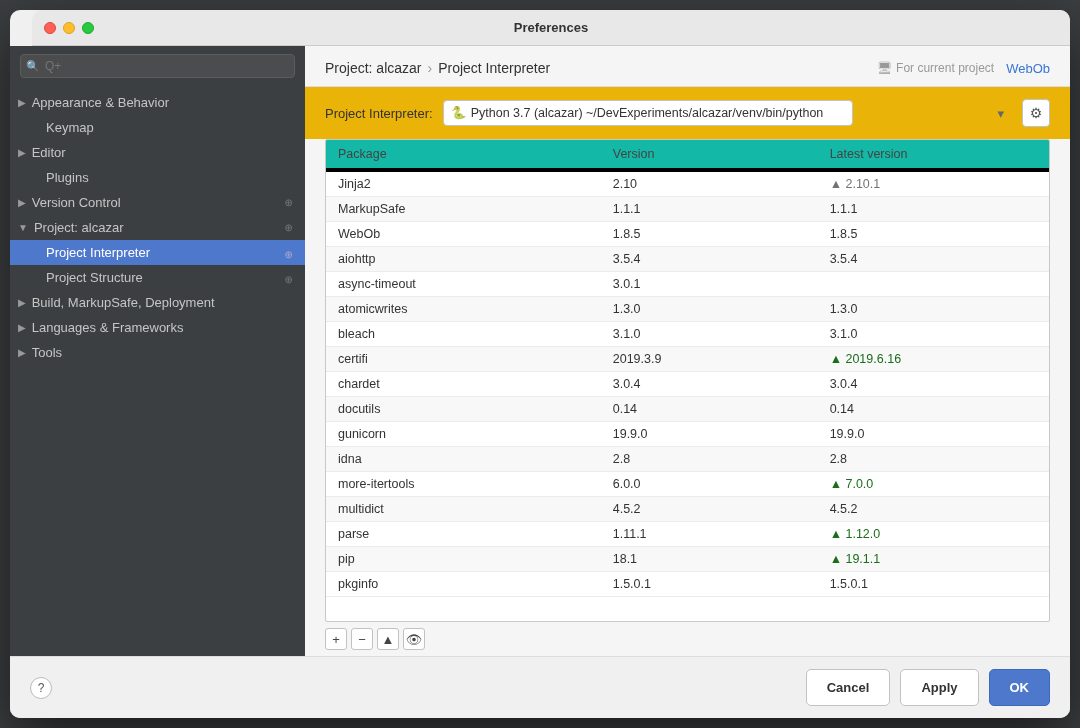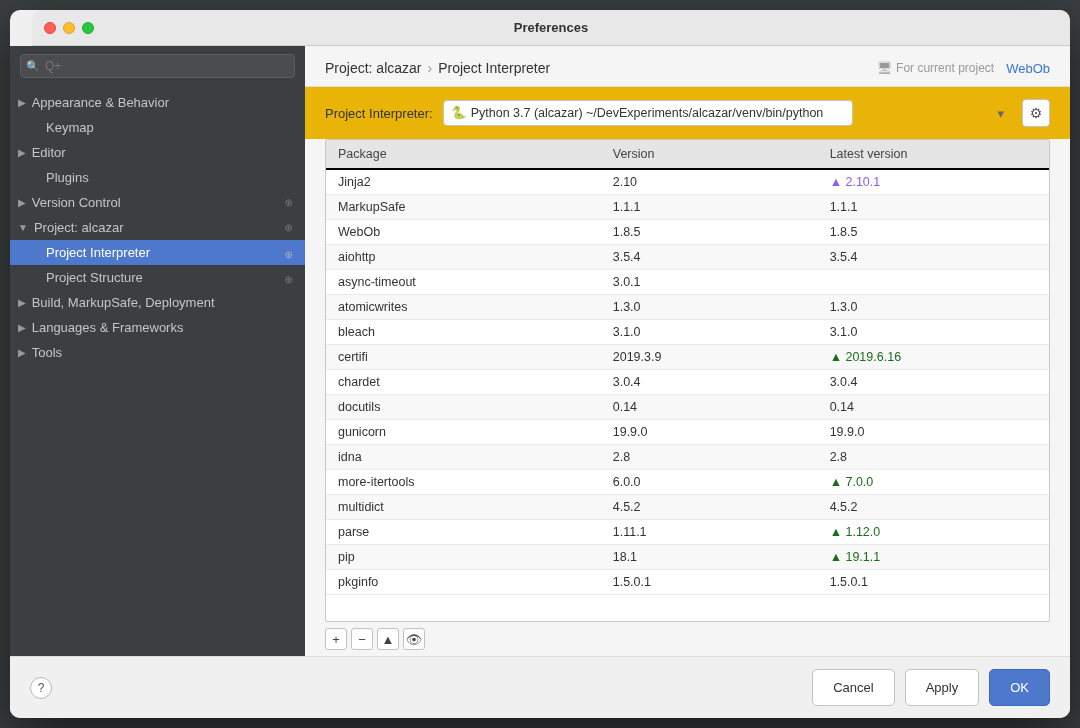--- a/index.html
+++ b/index.html
@@ -252,22 +252,22 @@
     }
     .table-container::-webkit-scrollbar { width: 6px; }
     .table-container::-webkit-scrollbar-thumb { background: #ccc; border-radius: 3px; }
 
     table {
       width: 100%;
       border-collapse: collapse;
       font-size: 12.5px;
     }
     thead th {
-      background: #e5e5e5;
-      border-bottom: 2px solid #000000;
+      background: #14b8a6;
+      border-bottom: 4px solid #000000;
       padding: 7px 12px;
       text-align: left;
       font-weight: 500;
       color: #444;
       position: sticky;
       top: 0;
       z-index: 1;
     }
     thead th:first-child { width: 38%; }
     thead th:nth-child(2) { width: 30%; }
@@ -312,20 +312,21 @@
       flex-shrink: 0;
     }
     .footer-btn {
       padding: 10px 20px;
       border-radius: 5px;
       font-size: 13px;
       cursor: pointer;
       border: 1px solid #c2c2c2;
       background: white;
       color: #333;
+      font-weight: bold;
     }
     .footer-btn.primary {
       background: #4d78cc;
       color: white;
       border-color: #3a6abf;
     }
 
     .help-btn {
       width: 22px;
       height: 22px;
@@ -460,21 +461,21 @@
               <tr>
                 <th>Package</th>
                 <th>Version</th>
                 <th>Latest version</th>
               </tr>
             </thead>
             <tbody id="packages-tbody">
             <tr>
                   <td>Jinja2</td>
                   <td>2.10</td>
-                  <td style="color: #8b5cf6;">▲ 2.10.1</td>
+                  <td style="color: #737373;">▲ 2.10.1</td>
                 </tr>
                 <tr>
                   <td>MarkupSafe</td>
                   <td>1.1.1</td>
                   <td>1.1.1</td>
                 </tr>
                 <tr>
                   <td>WebOb</td>
                   <td>1.8.5</td>
                   <td>1.8.5</td>

